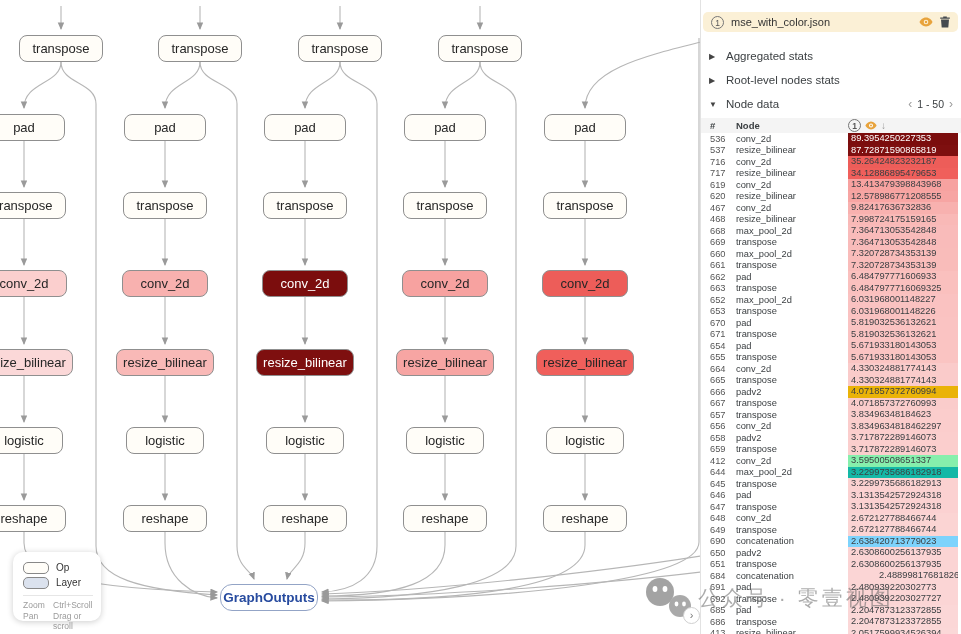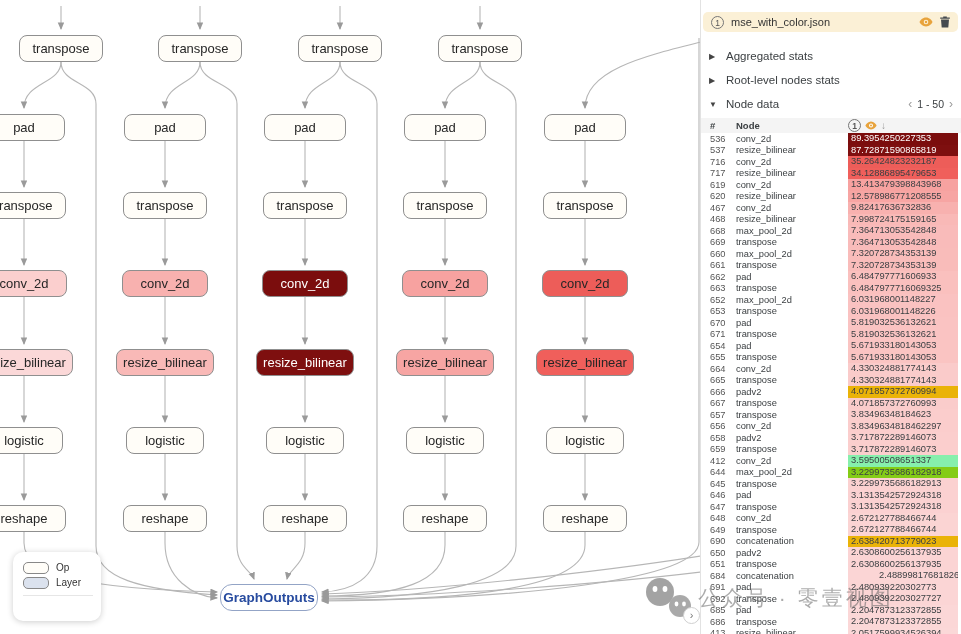--- a/index.html
+++ b/index.html
@@ -225,20 +225,26 @@
     <div class="legend">
       <div class="lrow">
         <span class="sw"></span>
         <span>Op</span>
       </div>
       <div class="lrow">
         <span class="sw layer"></span>
         <span>Layer</span>
       </div>
       <div class="ldiv"></div>
+      <div class="hint">
+        <span>Zoom</span>
+        <span>Ctrl+Scroll</span>
+        <span>Pan</span>
+        <span>Drag or scroll</span>
+      </div>
     </div>
   </div>
 
   <button class="collapse">›</button>
 
   <div class="watermark">
     <svg width="58" height="50">
       <circle cx="20" cy="14" r="14" fill="#4a4a4a"></circle>
       <ellipse cx="15" cy="11" rx="2.4" ry="3" fill="#fff"></ellipse>
       <ellipse cx="25" cy="11" rx="2.4" ry="3" fill="#fff"></ellipse>
@@ -440,21 +446,21 @@
           <span class="c-val" style="background: rgb(251, 206, 205); color: rgb(60, 64, 67);">3.717872289146073</span>
         </div>
         <div class="trow">
           <span class="c-num">412</span>
           <span class="c-node">conv_2d</span>
           <span class="c-val" style="background: #86efac; color: rgb(60, 64, 67);">3.59500508651337</span>
         </div>
         <div class="trow">
           <span class="c-num">644</span>
           <span class="c-node">max_pool_2d</span>
-          <span class="c-val" style="background: #84cc16; color: rgb(60, 64, 67);">3.2299735686182918</span>
+          <span class="c-val" style="background: #14b8a6; color: rgb(60, 64, 67);">3.2299735686182918</span>
         </div>
         <div class="trow">
           <span class="c-num">645</span>
           <span class="c-node">transpose</span>
           <span class="c-val" style="background: rgb(251, 209, 208); color: rgb(60, 64, 67);">3.2299735686182913</span>
         </div>
         <div class="trow">
           <span class="c-num">646</span>
           <span class="c-node">pad</span>
           <span class="c-val" style="background: rgb(251, 209, 209); color: rgb(60, 64, 67);">3.1313542572924318</span>
@@ -470,21 +476,21 @@
           <span class="c-val" style="background: rgb(251, 212, 211); color: rgb(60, 64, 67);">2.672127788466744</span>
         </div>
         <div class="trow">
           <span class="c-num">649</span>
           <span class="c-node">transpose</span>
           <span class="c-val" style="background: rgb(251, 212, 211); color: rgb(60, 64, 67);">2.672127788466744</span>
         </div>
         <div class="trow">
           <span class="c-num">690</span>
           <span class="c-node">concatenation</span>
-          <span class="c-val" style="background: #eab308; color: rgb(60, 64, 67);">2.638420713779023</span>
+          <span class="c-val" style="background: #7dd3fc; color: rgb(60, 64, 67);">2.638420713779023</span>
         </div>
         <div class="trow">
           <span class="c-num">650</span>
           <span class="c-node">padv2</span>
           <span class="c-val" style="background: rgb(251, 212, 212); color: rgb(60, 64, 67);">2.6308600256137935</span>
         </div>
         <div class="trow">
           <span class="c-num">651</span>
           <span class="c-node">transpose</span>
           <span class="c-val" style="background: rgb(251, 212, 212); color: rgb(60, 64, 67);">2.6308600256137935</span>

